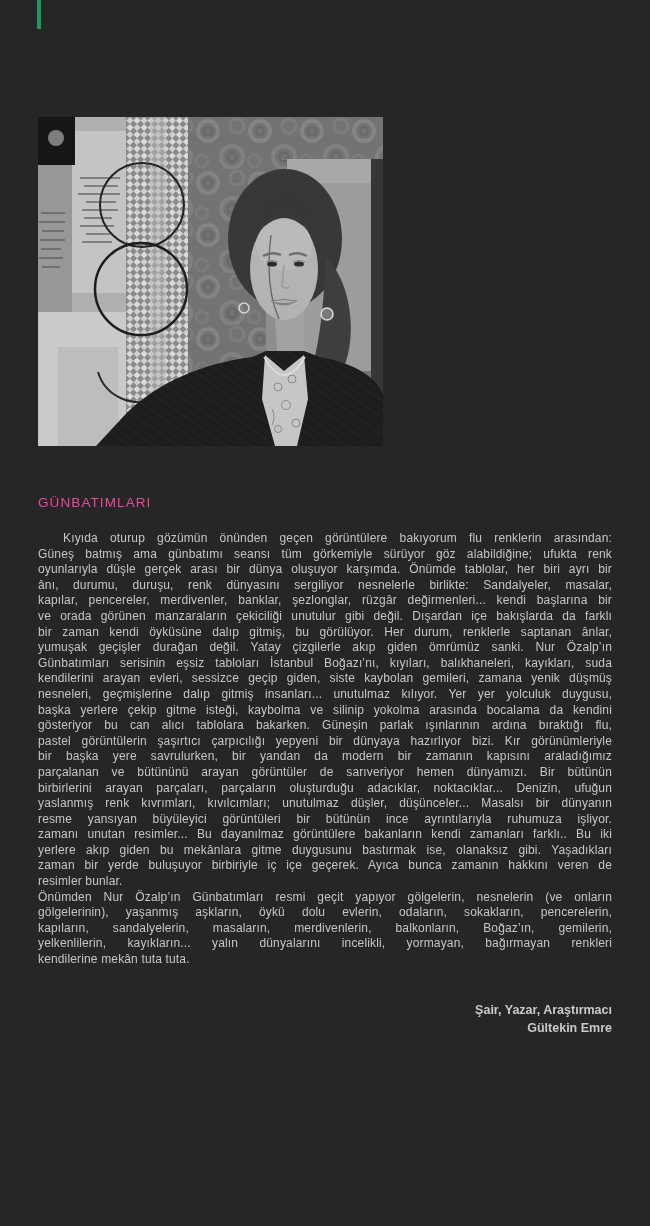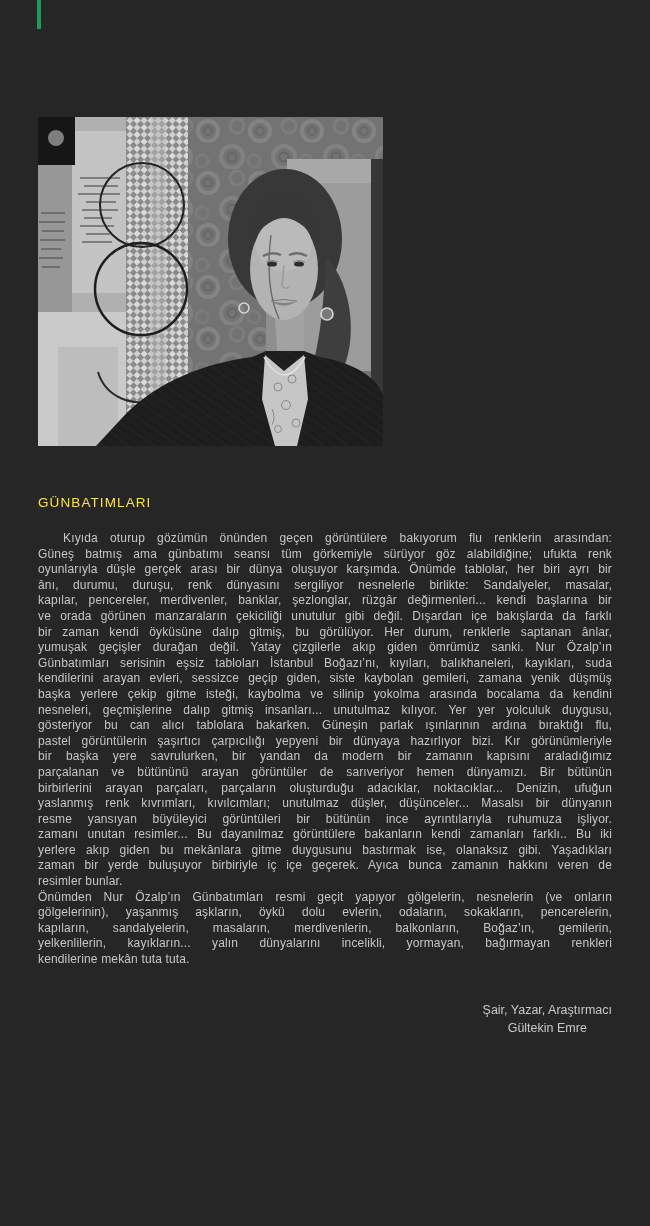--- a/index.html
+++ b/index.html
@@ -22,39 +22,39 @@
   }
   .portrait svg { display: block; width: 345px; height: 329px; }
 
   .article {
     position: absolute; left: 38px; top: 495px; width: 574px;
     color: #c6c6c6;
   }
   .title {
     margin: 0 0 20px 0;
     font-size: 13.5px; font-weight: 400; letter-spacing: 1.1px;
-    color: #fde047; line-height: 16px;
+    color: #ec4899; line-height: 16px;
   }
   .body { font-size: 12px; letter-spacing: 0.15px; }
   .tline {
     line-height: 15.6px;
     text-align: justify;
     text-align-last: justify;
     white-space: normal;
   }
   .tline-last { text-align-last: left; }
   .tline-indent { text-indent: 25px; margin-top: 7px; }
 
   .signature {
     margin-top: 33px;
     text-align: right;
     font-size: 12.5px;
     color: #c9c9c9;
   }
-  .sig-inner { display: inline-block; text-align: center; line-height: 18px; }
+  .sig-inner { display: inline-block; text-align: right; line-height: 18px; font-weight: bold; }
 </style>
 </head>
 <body style="background: rgb(38, 38, 38);">
 
 <div class="page">
 
   <div class="accent-bar" style="background: rgb(30, 155, 92);"></div>
 
   <figure class="portrait">
     <svg viewBox="0 0 345 329" xmlns="http://www.w3.org/2000/svg">
@@ -176,22 +176,22 @@
         <div class="tline tline-indent">Kıyıda oturup gözümün önünden geçen görüntülere bakıyorum flu renklerin arasından:</div>
         <div class="tline">Güneş batmış ama günbatımı seansı tüm görkemiyle sürüyor göz alabildiğine; ufukta renk</div>
         <div class="tline">oyunlarıyla düşle gerçek arası bir dünya oluşuyor karşımda. Önümde tablolar, her biri ayrı bir</div>
         <div class="tline">ânı, durumu, duruşu, renk dünyasını sergiliyor nesnelerle birlikte: Sandalyeler, masalar,</div>
         <div class="tline">kapılar, pencereler, merdivenler, banklar, şezlonglar, rüzgâr değirmenleri... kendi başlarına bir</div>
         <div class="tline">ve orada görünen manzaraların çekiciliği unutulur gibi değil. Dışardan içe bakışlarda da farklı</div>
         <div class="tline">bir zaman kendi öyküsüne dalıp gitmiş, bu görülüyor. Her durum, renklerle saptanan ânlar,</div>
         <div class="tline">yumuşak geçişler durağan değil. Yatay çizgilerle akıp giden ömrümüz sanki. Nur Özalp’ın</div>
         <div class="tline">Günbatımları serisinin eşsiz tabloları İstanbul Boğazı’nı, kıyıları, balıkhaneleri, kayıkları, suda</div>
         <div class="tline">kendilerini arayan evleri, sessizce geçip giden, siste kaybolan gemileri, zamana yenik düşmüş</div>
+        <div class="tline">nesneleri, geçmişlerine dalıp gitmiş insanları... unutulmaz kılıyor. Yer yer yolculuk duygusu,</div>
         <div class="tline">başka yerlere çekip gitme isteği, kaybolma ve silinip yokolma arasında bocalama da kendini</div>
-        <div class="tline">nesneleri, geçmişlerine dalıp gitmiş insanları... unutulmaz kılıyor. Yer yer yolculuk duygusu,</div>
         <div class="tline">gösteriyor bu can alıcı tablolara bakarken. Güneşin parlak ışınlarının ardına bıraktığı flu,</div>
         <div class="tline">pastel görüntülerin şaşırtıcı çarpıcılığı yepyeni bir dünyaya hazırlıyor bizi. Kır görünümleriyle</div>
         <div class="tline">bir başka yere savrulurken, bir yandan da modern bir zamanın kapısını araladığımız</div>
         <div class="tline">parçalanan ve bütününü arayan görüntüler de sarıveriyor hemen dünyamızı. Bir bütünün</div>
         <div class="tline">birbirlerini arayan parçaları, parçaların oluşturduğu adacıklar, noktacıklar... Denizin, ufuğun</div>
         <div class="tline">yaslanmış renk kıvrımları, kıvılcımları; unutulmaz düşler, düşünceler... Masalsı bir dünyanın</div>
         <div class="tline">resme yansıyan büyüleyici görüntüleri bir bütünün ince ayrıntılarıyla ruhumuza işliyor.</div>
         <div class="tline">zamanı unutan resimler... Bu dayanılmaz görüntülere bakanların kendi zamanları farklı.. Bu iki</div>
         <div class="tline">yerlere akıp giden bu mekânlara gitme duygusunu bastırmak ise, olanaksız gibi. Yaşadıkları</div>
         <div class="tline">zaman bir yerde buluşuyor birbiriyle iç içe geçerek. Ayıca bunca zamanın hakkını veren de</div>

